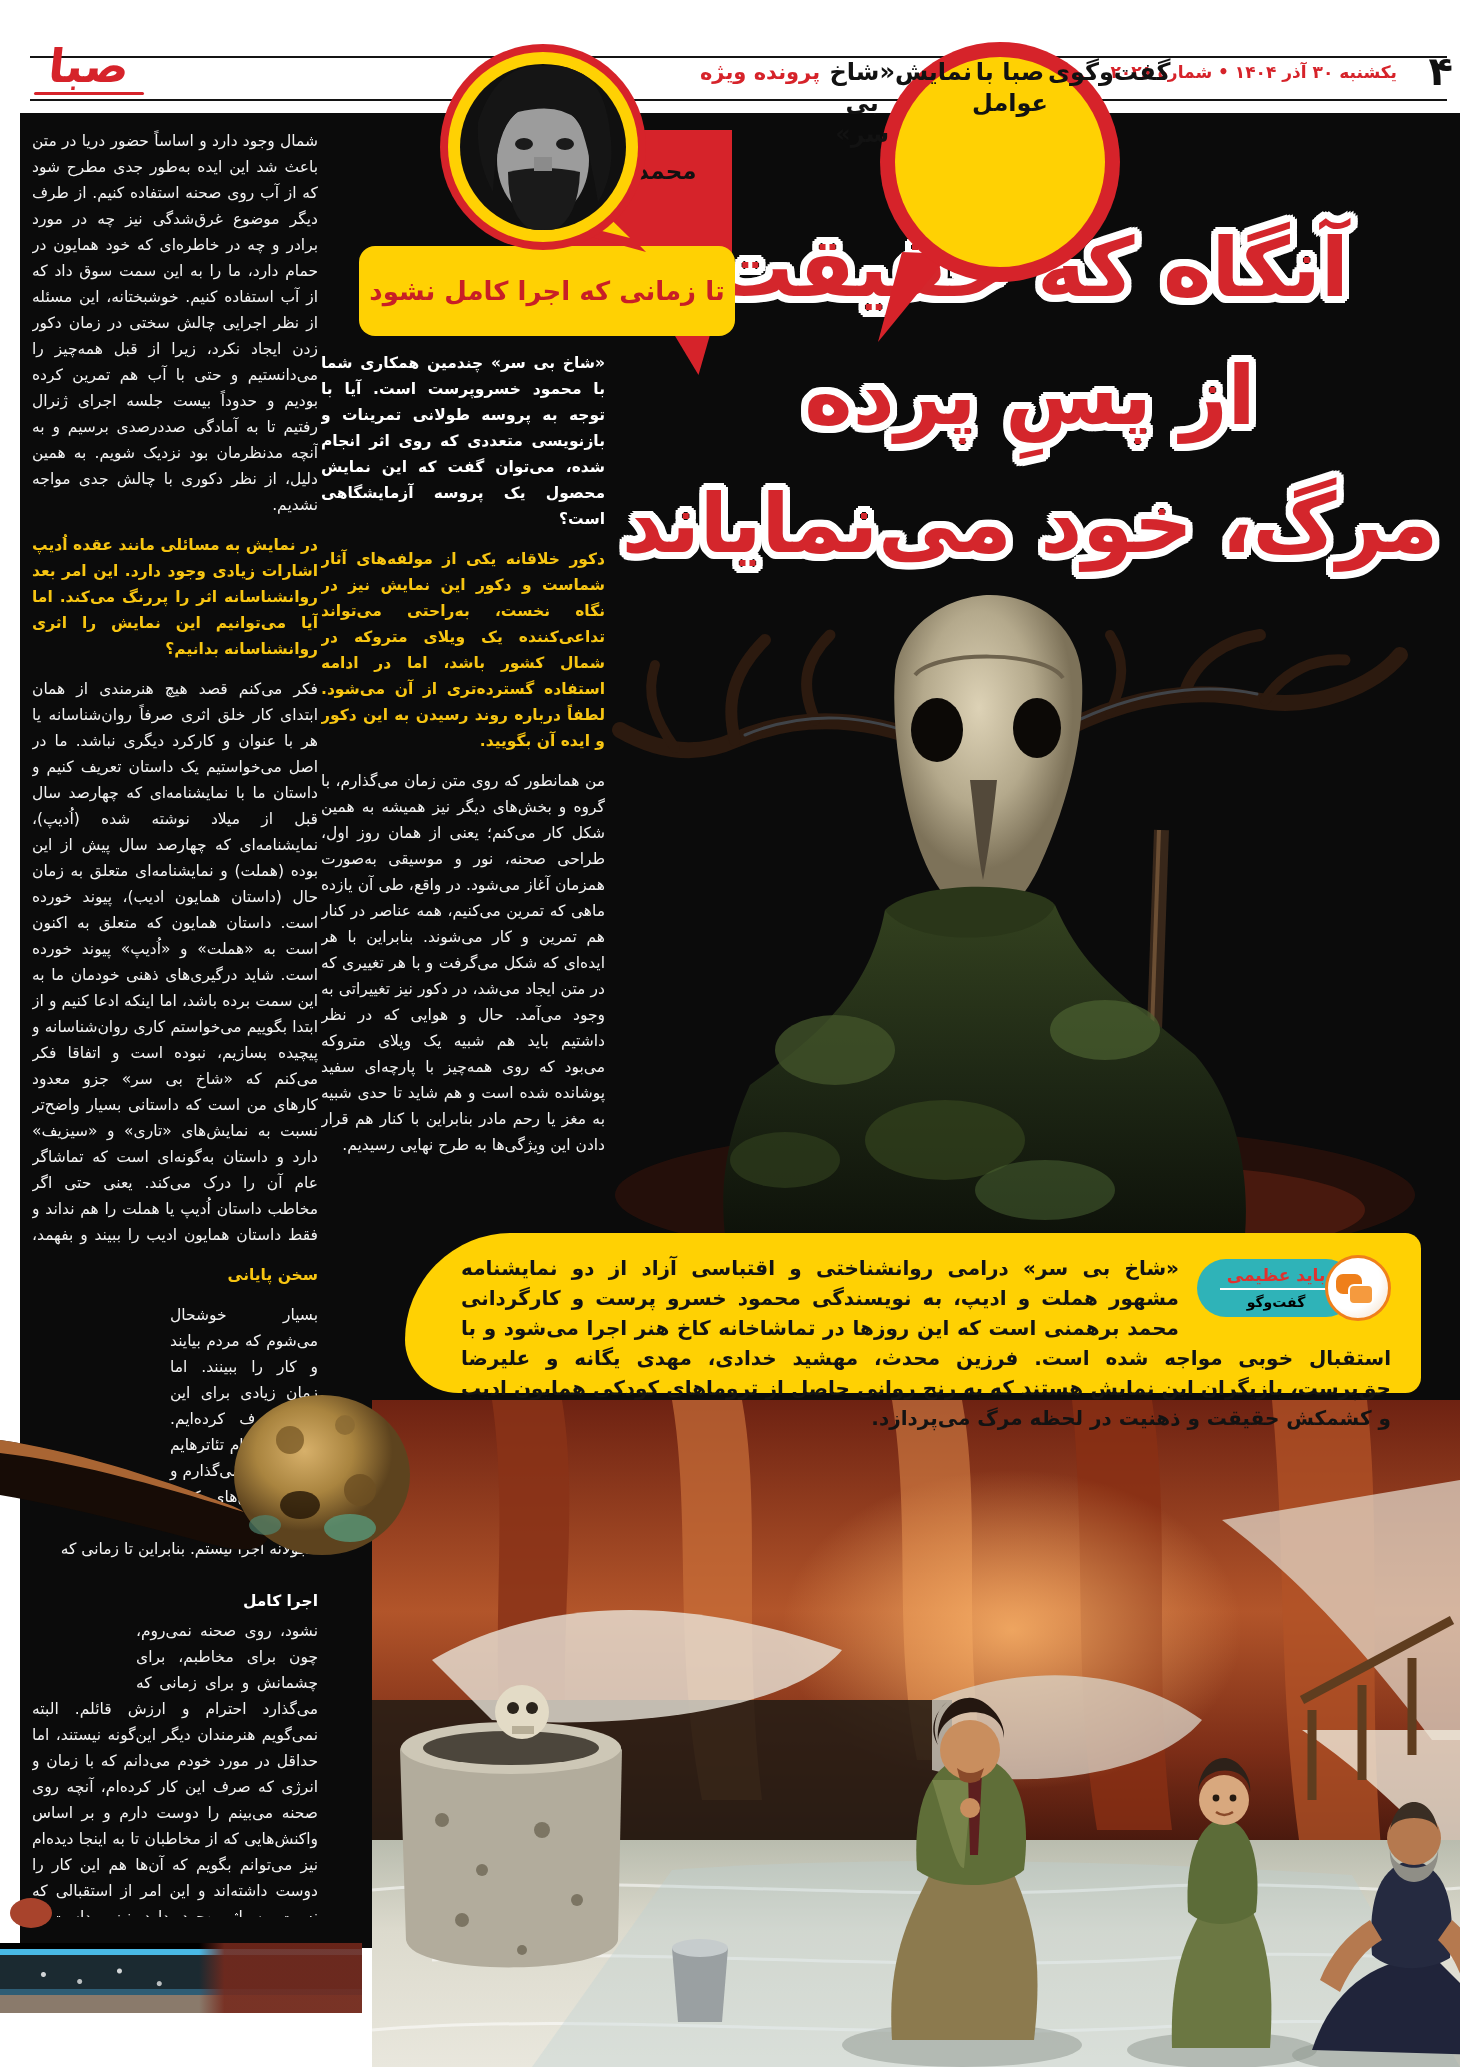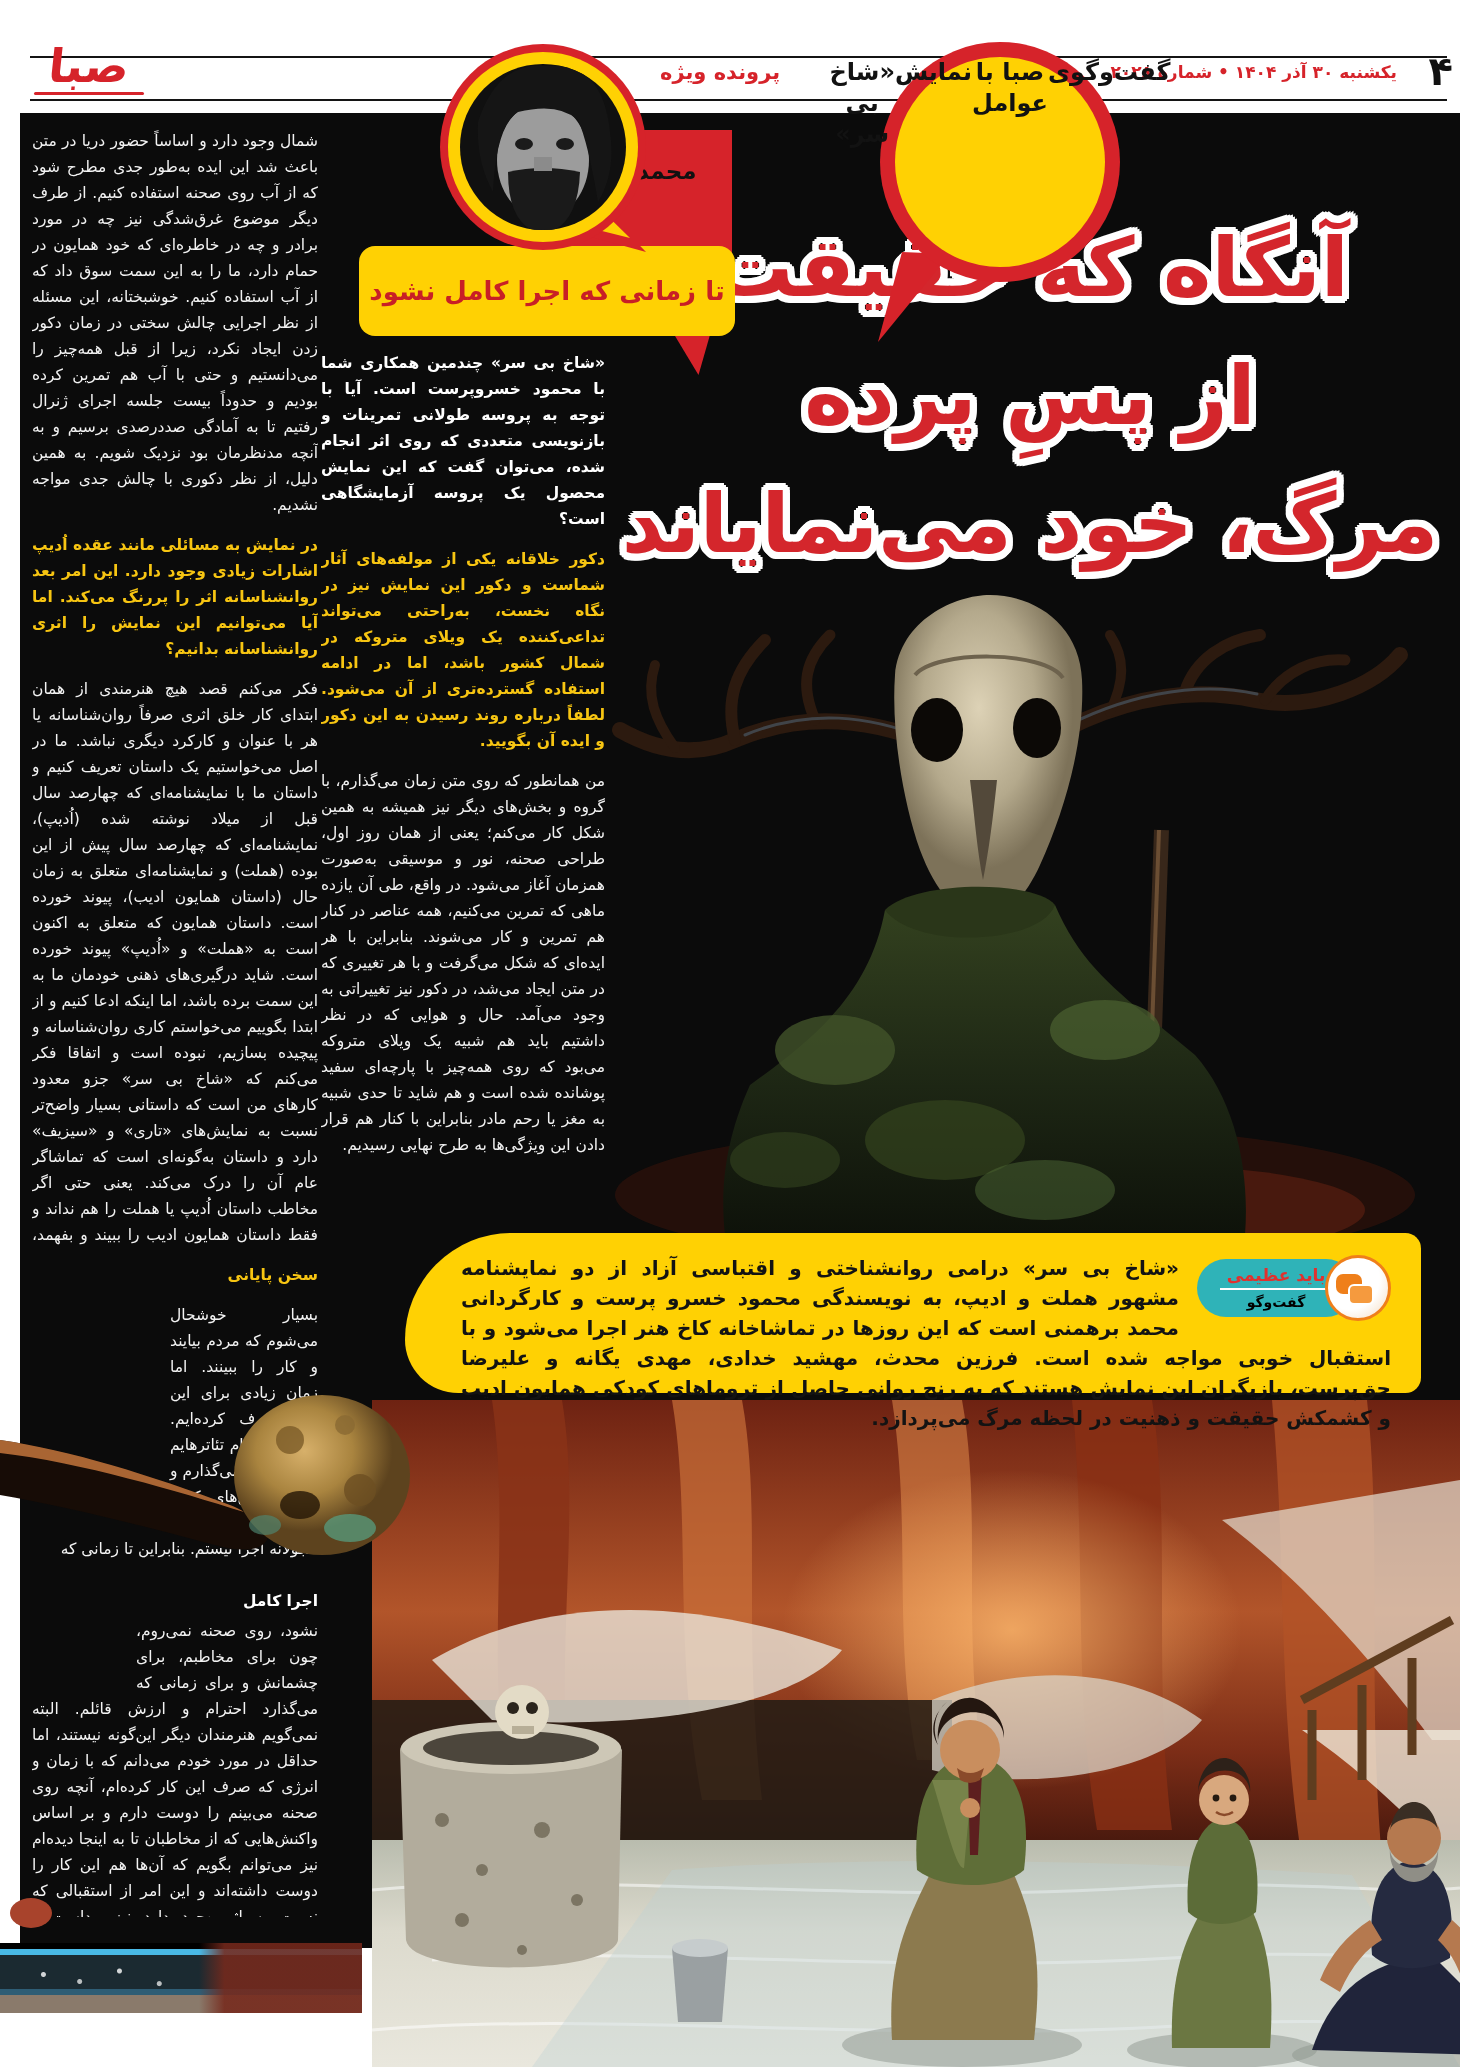--- a/index.html
+++ b/index.html
@@ -3,21 +3,21 @@
 <meta charset="utf-8">
 <style>
   html,body{margin:0;padding:0;background:#e9e9e9;}
   .page{position:relative;width:1477px;height:2067px;background:#ffffff;overflow:hidden;
         font-family:"DejaVu Sans",sans-serif;direction:rtl;}
 
   
   .rule{position:absolute;left:30px;width:1417px;height:2px;background:#141414;}
   .hdr-pageno{position:absolute;right:24px;top:48px;font-size:40px;font-weight:bold;color:#111;}
   .hdr-date{position:absolute;right:80px;top:62px;font-size:17px;font-weight:bold;color:#d6232a;}
-  .hdr-section{position:absolute;left:660px;top:60px;width:200px;text-align:left;
+  .hdr-section{position:absolute;left:660px;top:60px;width:200px;text-align:center;
                font-size:21px;font-weight:bold;color:#d6232a;}
   .logo{position:absolute;left:34px;top:42px;width:110px;text-align:center;color:#d6232a;}
   .logo .logo-word{font-size:46px;font-weight:bold;line-height:48px;transform:skewX(-6deg);}
   .logo .logo-line{height:3px;background:#d6232a;margin-top:2px;border-radius:2px;}
 
   
   .black-main{position:absolute;left:20px;top:113px;width:1440px;height:1291px;background:#0b0b0b;}
   .black-left-ext{position:absolute;left:20px;top:1400px;width:352px;height:548px;background:#0b0b0b;}
 
   

